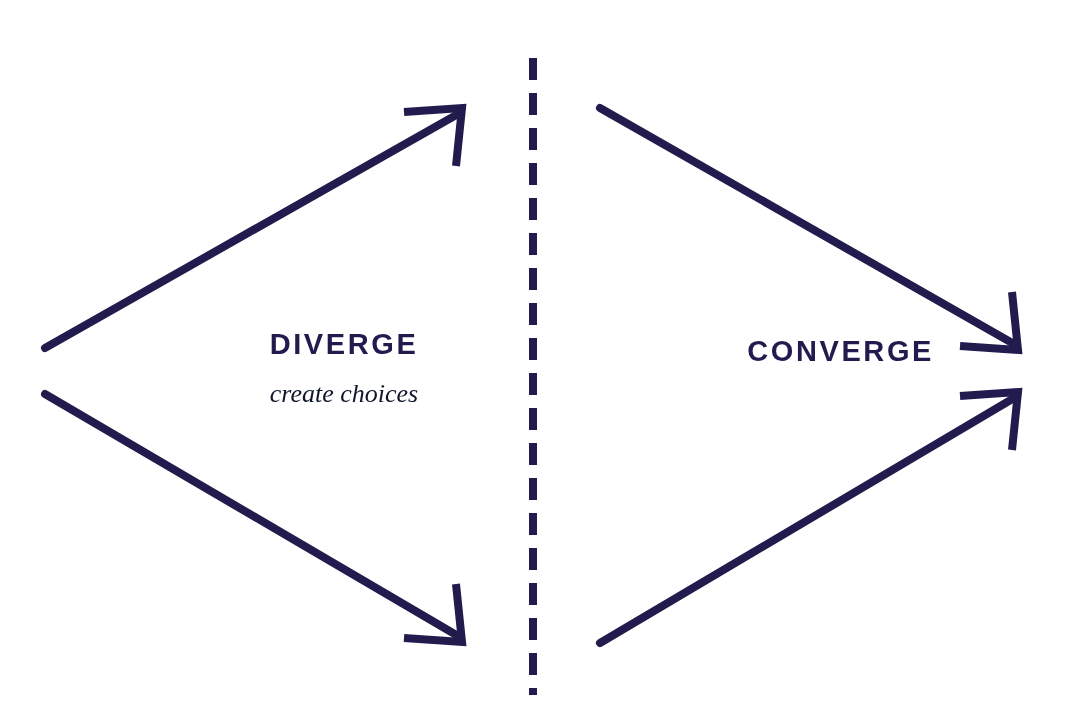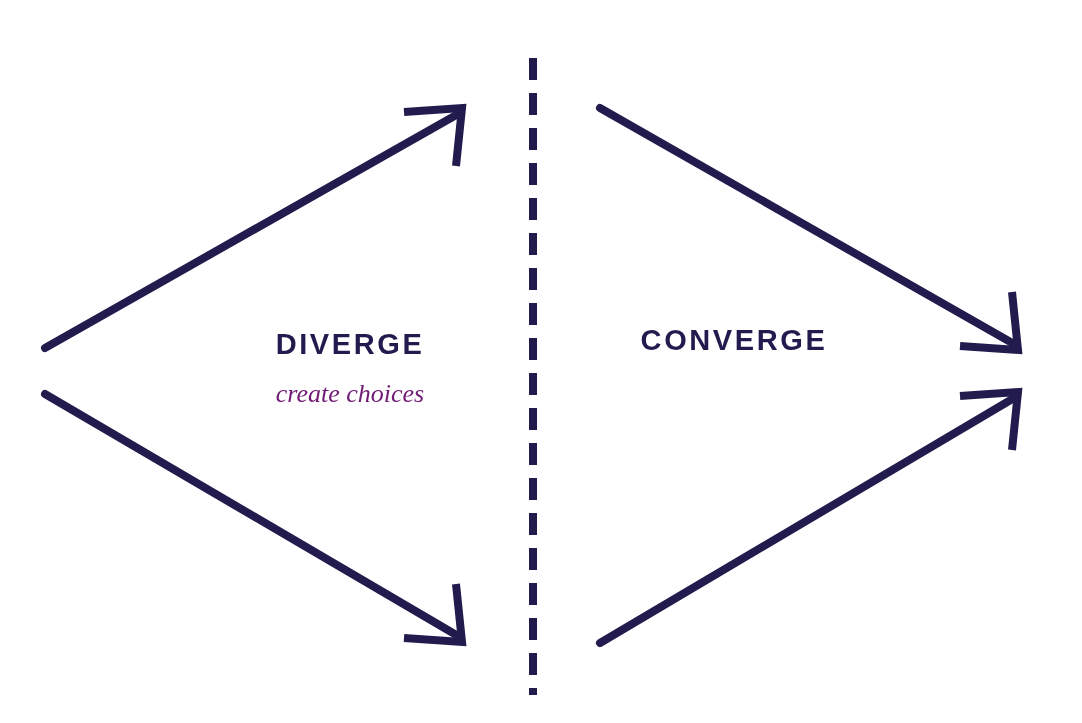--- a/index.html
+++ b/index.html
@@ -25,44 +25,45 @@
     width: 1082px;
     height: 723px;
     display: block;
   }
   .label-group {
     position: absolute;
     text-align: center;
     user-select: none;
   }
   #diverge-labels {
-    left: 150px;
+    left: 144px;
     top: 330px;
     width: 400px;
   }
   #converge-labels {
     left: 534px;
-    top: 326px;
+    top: 337px;
     width: 400px;
+    text-align: right;
   }
   .heading {
     font-family: "Liberation Sans", sans-serif;
     font-weight: bold;
     font-size: 29px;
     letter-spacing: 2.6px;
     color: #221c4e;
     line-height: 1;
     margin: 0;
     white-space: nowrap;
   }
   .subheading {
     font-family: "Liberation Serif", serif;
     font-style: italic;
     font-size: 26px;
-    color: #701a75;
+    color: #0f172a;
     line-height: 1;
     margin: 0;
     margin-top: 22px;
     white-space: nowrap;
   }
 </style>
 </head>
 <body>
 
 <div id="canvas" style="width: 1082px; height: 723px; background: rgb(255, 255, 255);">

